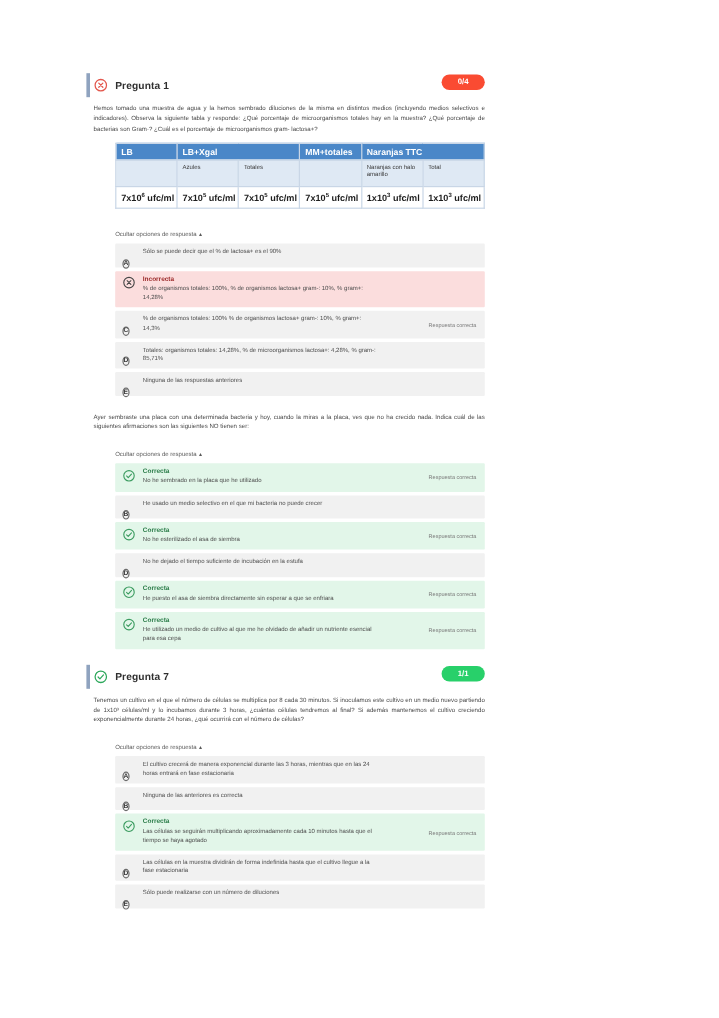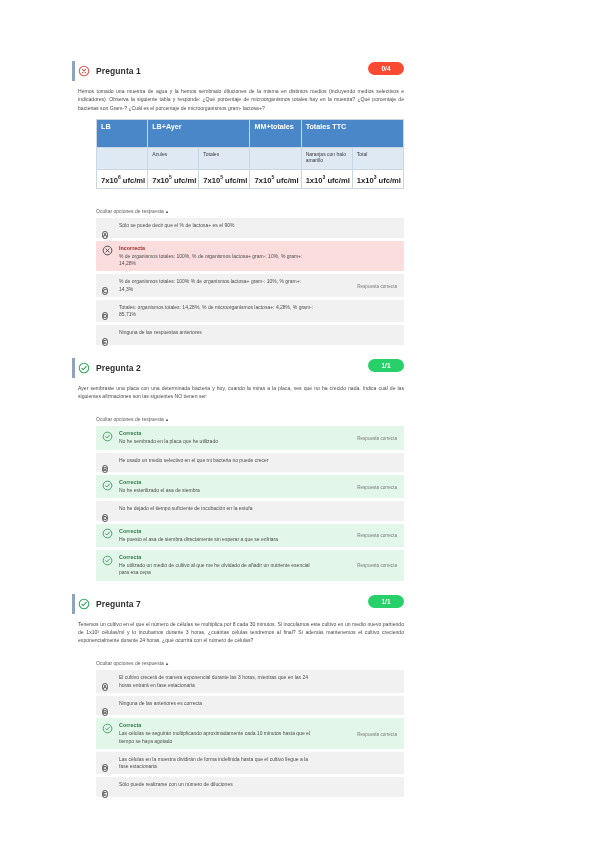--- a/index.html
+++ b/index.html
@@ -90,21 +90,21 @@
     vertical-align:top;
   }
   table.bio thead th{
     background:#4a87c8;
     color:#ffffff;
     font-size:7.2px;
     font-weight:bold;
     text-align:left;
     height:11px;
     padding-top:2px;
-    padding-bottom:14px;
+    padding-bottom:0;
   }
   table.bio tr.sub td{
     background:#dfe9f4;
     font-size:5px;
     color:#3a3a3a;
     height:15px;
     line-height:1.25;
   }
   table.bio tr.vals td{
     background:#ffffff;
@@ -201,23 +201,23 @@
               <circle cx="12" cy="12" r="9.5"></circle>
               <path d="M8.6 8.6l6.8 6.8M15.4 8.6l-6.8 6.8" stroke-linecap="round"></path>
             </svg>
           </span>
           <span class="q-title">Pregunta 1</span>
           <span class="q-score bad">0/4</span>
         </div><p class="q-stem">Hemos tomado una muestra de agua y la hemos sembrado diluciones de la misma en distintos medios (incluyendo medios selectivos e indicadores). Observa la siguiente tabla y responde: ¿Qué porcentaje de microorganismos totales hay en la muestra? ¿Qué porcentaje de bacterias son Gram-? ¿Cuál es el porcentaje de microorganismos gram- lactosa+?</p><table class="bio">
           <thead>
             <tr>
               <th colspan="1">LB</th>
-              <th colspan="2">LB+Ayer</th>
+              <th colspan="2">LB+Xgal</th>
               <th colspan="1">MM+totales</th>
-              <th colspan="2">Totales TTC</th>
+              <th colspan="2">Naranjas TTC</th>
             </tr>
           </thead>
           <tbody>
             <tr class="sub">
               <td></td>
               <td>Azules</td>
               <td>Totales</td>
               <td></td>
               <td>Naranjas con halo amarillo</td>
               <td>Total</td>
@@ -263,31 +263,21 @@
               <div class="opt-text">Totales: organismos totales: 14,28%, % de microorganismos lactosa+: 4,28%, % gram-: 85,71%</div>
             </div>
           </div>
           <div class="opt">
             <span class="opt-mark"><span class="opt-letter">E</span></span>
             <div class="opt-body">
               <div class="opt-text">Ninguna de las respuestas anteriores</div>
             </div>
           </div>
         </div></div>
-      <div class="question"><div class="q-head">
-          <span class="accent-bar"></span>
-          <span class="q-status-icon">
-            <svg viewBox="0 0 24 24" fill="none" stroke="#2ea85c" stroke-width="2.1">
-              <circle cx="12" cy="12" r="9.5"></circle>
-              <path d="M7.5 12.4l3 3 6-6.6" stroke-linecap="round" stroke-linejoin="round"></path>
-            </svg>
-          </span>
-          <span class="q-title">Pregunta 2</span>
-          <span class="q-score good">1/1</span>
-        </div><p class="q-stem">Ayer sembraste una placa con una determinada bacteria y hoy, cuando la miras a la placa, ves que no ha crecido nada. Indica cuál de las siguientes afirmaciones son las siguientes NO tienen ser:</p><div class="toggle-opts"><span>Ocultar opciones de respuesta</span><span class="caret">▴</span></div><div class="options">
+      <div class="question"><p class="q-stem">Ayer sembraste una placa con una determinada bacteria y hoy, cuando la miras a la placa, ves que no ha crecido nada. Indica cuál de las siguientes afirmaciones son las siguientes NO tienen ser:</p><div class="toggle-opts"><span>Ocultar opciones de respuesta</span><span class="caret">▴</span></div><div class="options">
           <div class="opt correct">
             <span class="opt-mark">
               <svg viewBox="0 0 24 24" fill="none" stroke="#3a9b5f" stroke-width="2">
                 <circle cx="12" cy="12" r="9.5"></circle>
                 <path d="M7.6 12.3l3 3 5.9-6.5" stroke-linecap="round" stroke-linejoin="round"></path>
               </svg>
             </span>
             <div class="opt-body">
               <div class="opt-verdict ok">Correcta</div>
               <div class="opt-text">No he sembrado en la placa que he utilizado</div>

